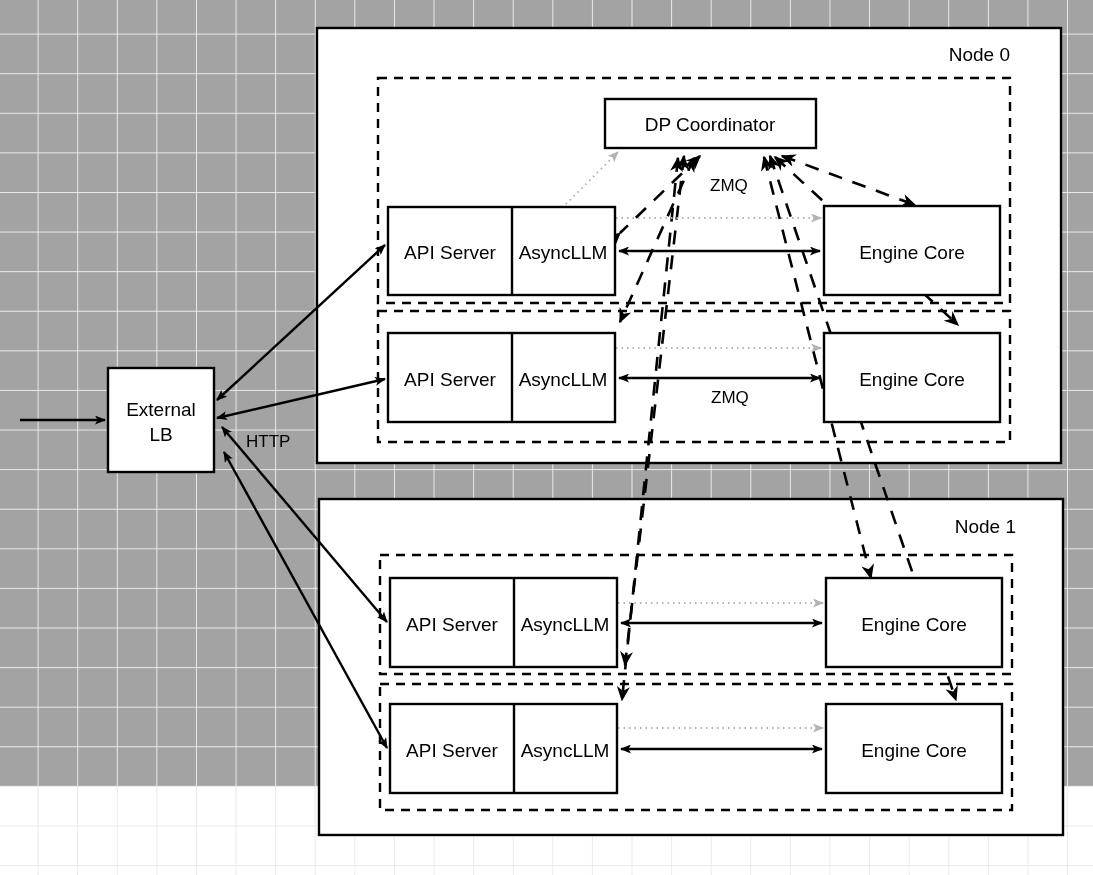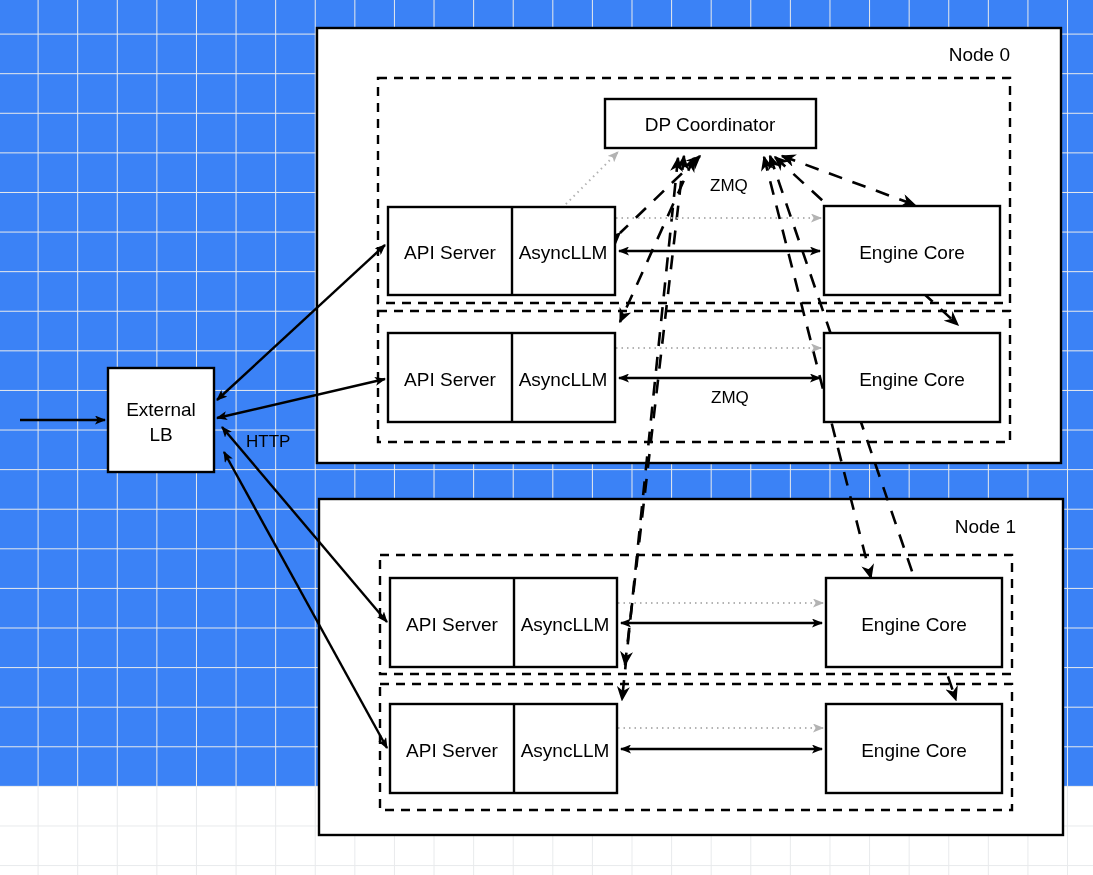--- a/index.html
+++ b/index.html
@@ -1,18 +1,18 @@
 <!DOCTYPE html>
 <html><head>
 <meta charset="utf-8">
 <style>
   html,body{margin:0;padding:0;background:#ffffff;}
   body{width:1093px;height:875px;overflow:hidden;
        font-family:"Liberation Sans","DejaVu Sans",sans-serif;}
-  #canvas{position:relative;width:1093px;height:786px;background:#3b82f6;}
+  #canvas{position:relative;width:1093px;height:786px;background:#a3a3a3;}
   #grid{position:absolute;left:0;top:0;width:1093px;height:875px;
         background-image:
           linear-gradient(to right,#e8eaec 1px,transparent 1px),
           linear-gradient(to bottom,#e8eaec 1px,transparent 1px);
         background-size:39.6px 39.6px;
         background-position:-2px -6px;}
   #diagram{position:absolute;left:0;top:0;}
   .lbl{font-family:"Liberation Sans","DejaVu Sans",sans-serif;fill:#000000;}
 </style>
 </head>

